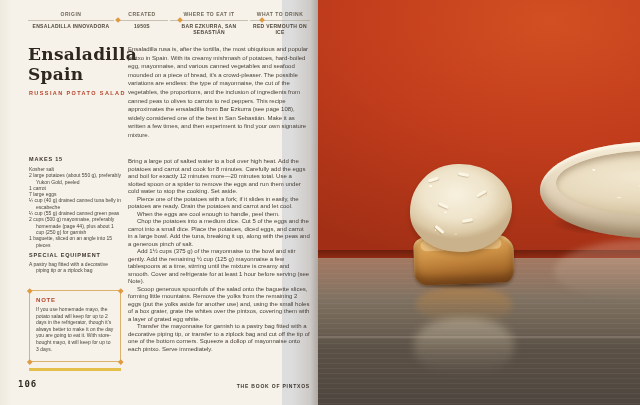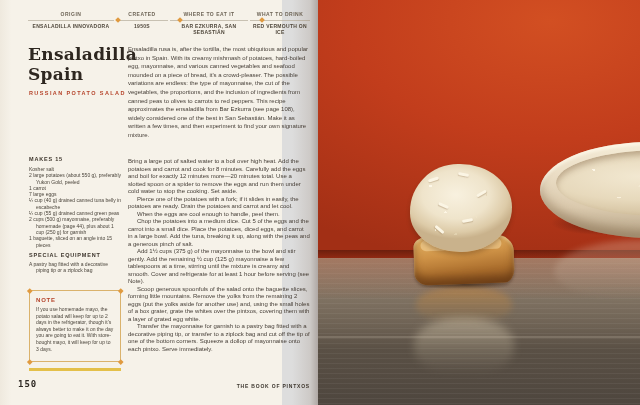--- a/index.html
+++ b/index.html
@@ -190,21 +190,21 @@
     <div class="steps">
       <p>Bring a large pot of salted water to a boil over high heat. Add the potatoes and carrot and cook for 8 minutes. Carefully add the eggs and boil for exactly 12 minutes more—20 minutes total. Use a slotted spoon or a spider to remove the eggs and run them under cold water to stop the cooking. Set aside.</p>
       <p>Pierce one of the potatoes with a fork; if it slides in easily, the potatoes are ready. Drain the potatoes and carrot and let cool.</p>
       <p>When the eggs are cool enough to handle, peel them.</p>
       <p>Chop the potatoes into a medium dice. Cut 5 of the eggs and the carrot into a small dice. Place the potatoes, diced eggs, and carrot in a large bowl. Add the tuna, breaking it up, along with the peas and a generous pinch of salt.</p>
       <p>Add 1½ cups (375 g) of the mayonnaise to the bowl and stir gently. Add the remaining ½ cup (125 g) mayonnaise a few tablespoons at a time, stirring until the mixture is creamy and smooth. Cover and refrigerate for at least 1 hour before serving (see Note).</p>
       <p>Scoop generous spoonfuls of the salad onto the baguette slices, forming little mountains. Remove the yolks from the remaining 2 eggs (put the yolks aside for another use) and, using the small holes of a box grater, grate the whites over the pintxos, covering them with a layer of grated egg white.</p>
       <p>Transfer the mayonnaise for garnish to a pastry bag fitted with a decorative piping tip, or transfer to a ziplock bag and cut off the tip of one of the bottom corners. Squeeze a dollop of mayonnaise onto each pintxo. Serve immediately.</p>
     </div>
 
-    <div class="page-num">150</div>
+    <div class="page-num">106</div>
     <div class="book-title">THE BOOK OF PINTXOS</div>
 
     <div class="gutter"></div>
   </div>
 
   <div class="photo">
     <div class="wall"></div>
     <div class="seam"></div>
     <div class="counter"></div>
     <div class="counter-glow"></div>

